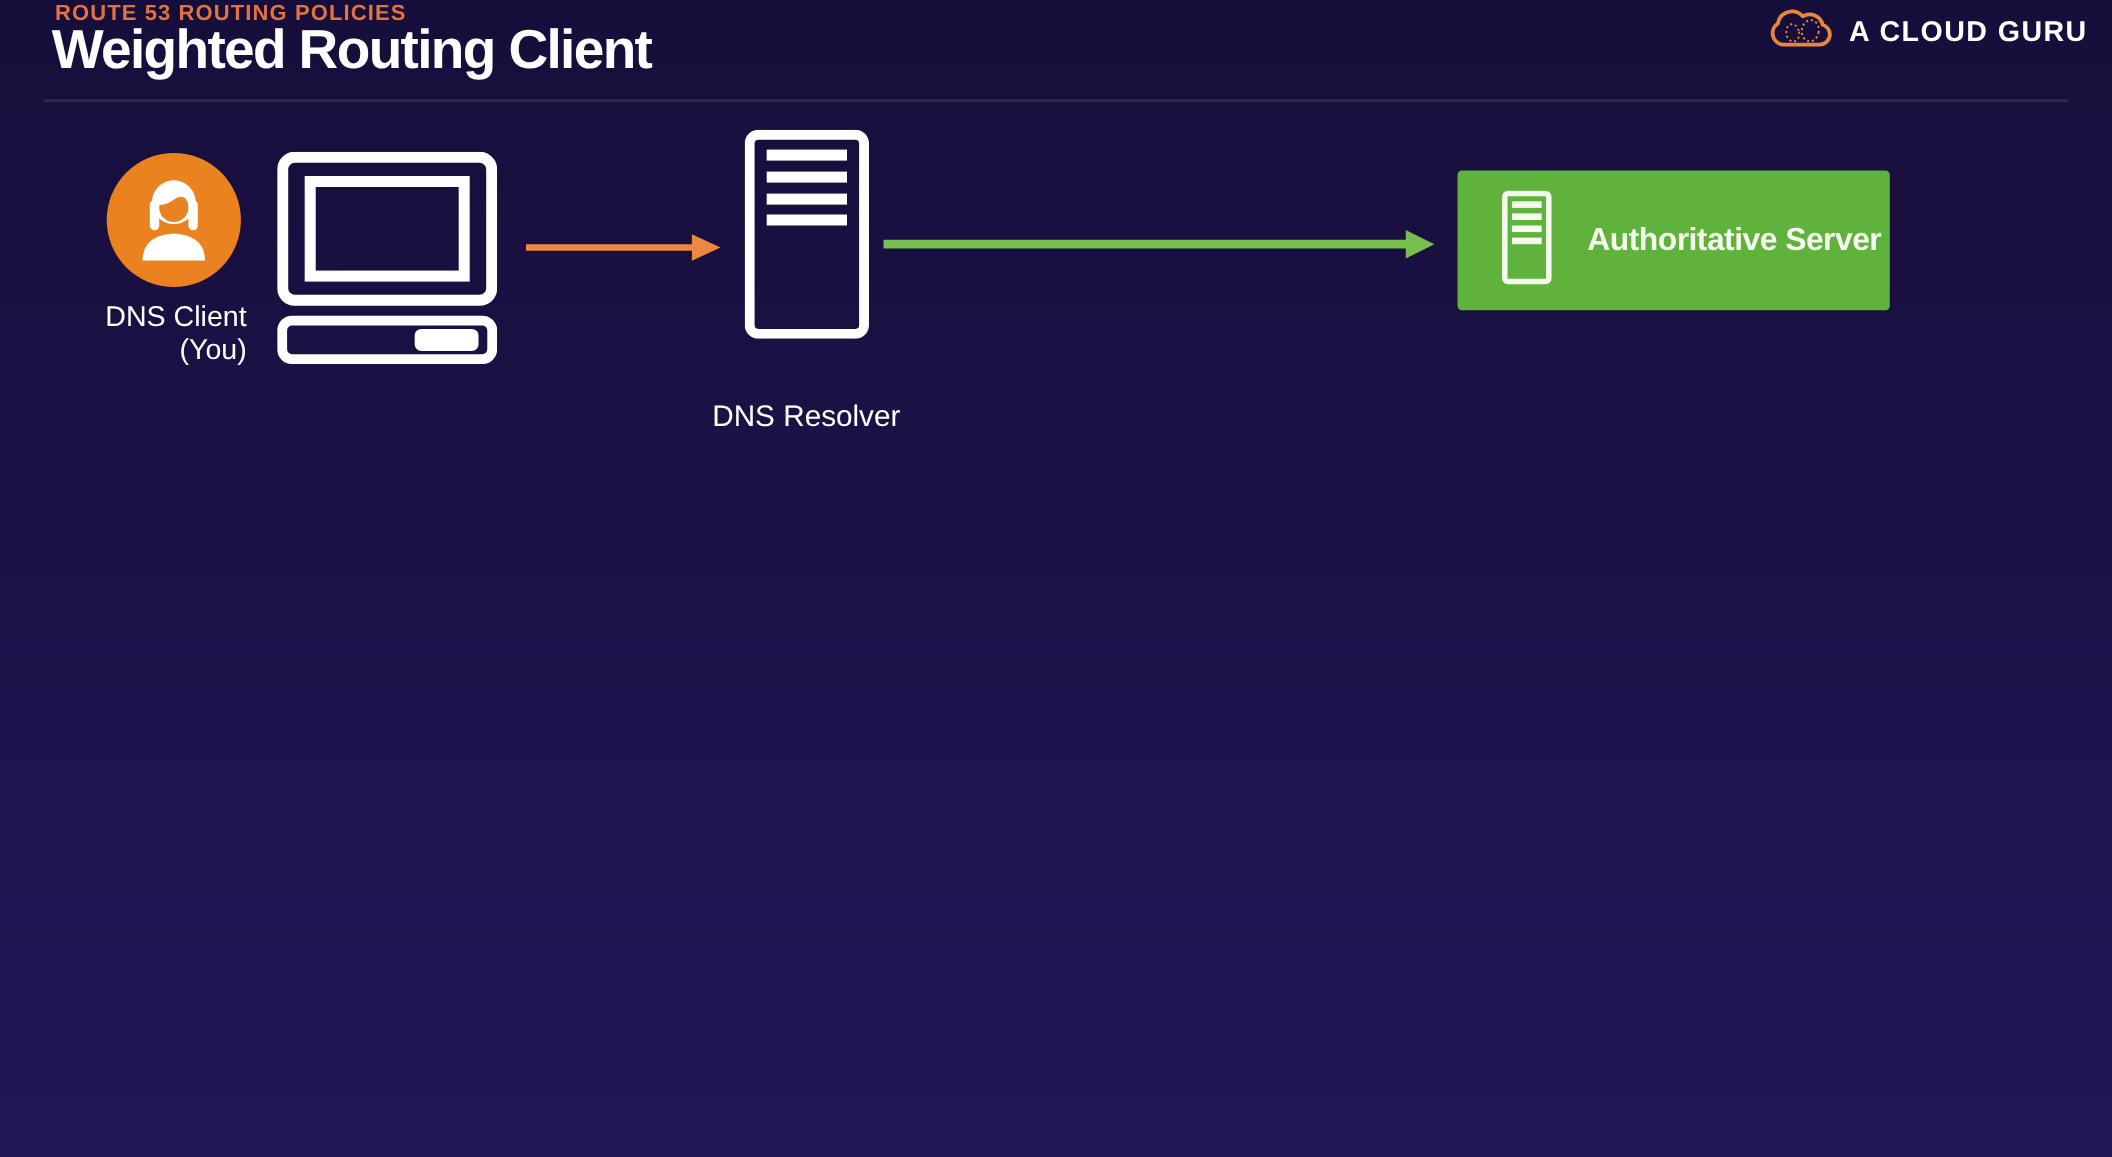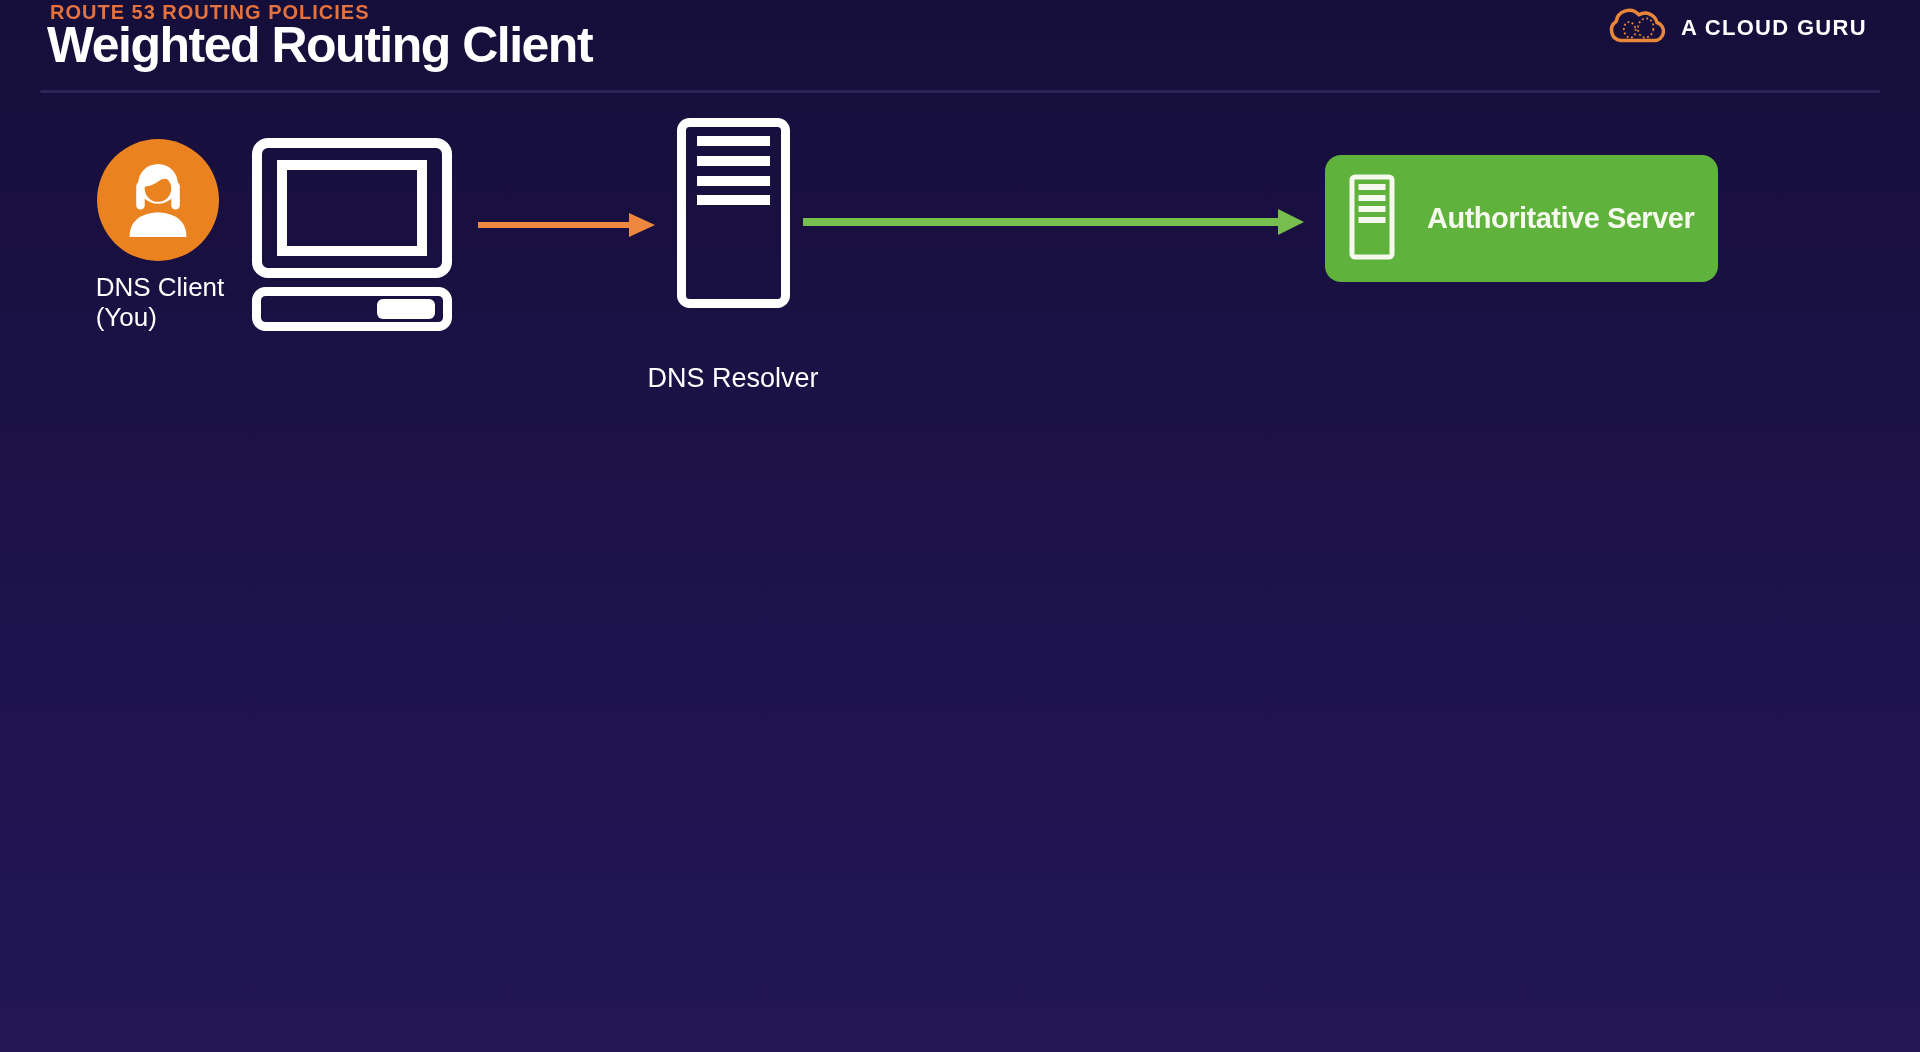--- a/index.html
+++ b/index.html
@@ -26,30 +26,30 @@
     left:47px; top:16px; font-size:50px; font-weight:bold; letter-spacing:-1.5px;
     color:var(--text-white);
   }
   .divider{
     left:40px; top:90px; width:1840px; height:3px;
     background:var(--divider-purple); border-radius:2px;
   }
 
   
   .logo{ left:1606px; top:5px; height:46px; display:flex; align-items:center; gap:13px; }
-  .logo-text{ color:var(--text-white); font-size:22px; font-weight:bold; letter-spacing:1.3px; white-space:nowrap; }
+  .logo-text{ color:var(--text-white); font-size:26px; font-weight:bold; letter-spacing:1.3px; white-space:nowrap; }
 
   
   .client-circle{
     left:97px; top:139px; width:122px; height:122px; border-radius:50%;
     background:var(--circle-orange); overflow:hidden;
   }
   .person-svg{ position:absolute; left:50%; top:20px; transform:translateX(-50%); }
 
-  .label{ color:var(--text-white); text-align:left; white-space:nowrap; }
+  .label{ color:var(--text-white); text-align:right; white-space:nowrap; }
   .client-label{ left:160px; top:272px; transform:translateX(-50%); font-size:26px; line-height:30px; }
   .resolver-label{ left:733px; top:318px; transform:translateX(-50%); font-size:27px;margin-top:45px; }
 
   .computer-svg{ left:252px; top:138px; }
   .resolver-svg{ left:677px; top:118px; }
   .arrow-orange-svg{ left:478px; top:211px; }
   .arrow-green-svg{ left:803px; top:207px; }
 
   svg .stroke-white{ stroke:var(--icon-white); fill:none; }
   svg .fill-white{ fill:var(--icon-white); }
@@ -57,22 +57,22 @@
   svg .orange-line{ stroke:var(--arrow-orange); }
   svg .orange-head{ fill:var(--arrow-orange); }
   svg .green-line{ stroke:var(--arrow-green); }
   svg .green-head{ fill:var(--arrow-green); }
   svg .cloud-stroke{ stroke:var(--logo-orange); fill:none; }
   svg .cream{ stroke:var(--box-text-white); fill:none; }
   svg .cream-fill{ fill:var(--box-text-white); }
 
   
   .auth-box{
-    left:1325px; top:155px; width:393px; height:127px; border-radius:16px;
-    background:var(--box-green); display:flex; align-items:center; padding-left:24px; gap:32px;
+    left:1325px; top:155px; width:393px; height:127px; border-radius:4px;
+    background:var(--box-green); display:flex; align-items:center; padding-left:40px; gap:32px;
   }
   .auth-label{ color:var(--box-text-white); font-size:29px; font-weight:bold; letter-spacing:-0.5px; white-space:nowrap; }
 </style>
 </head>
 <body>
 
 <div class="abs eyebrow">ROUTE 53 ROUTING POLICIES</div>
 <div class="abs title">Weighted Routing Client</div>
 <div class="abs divider"></div>
 

